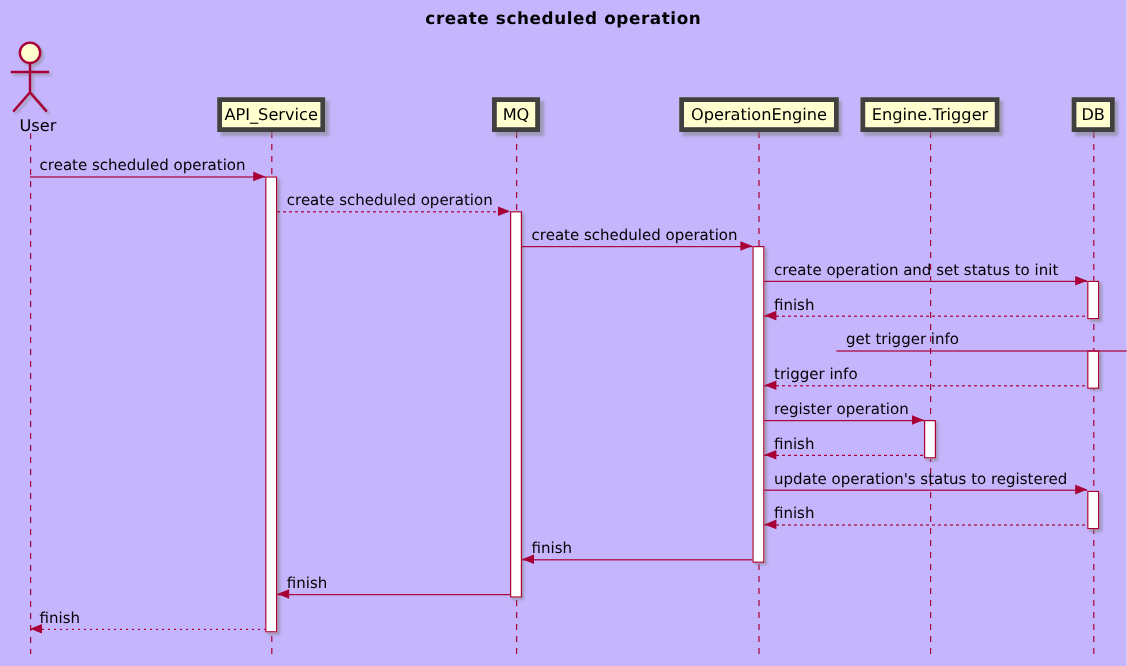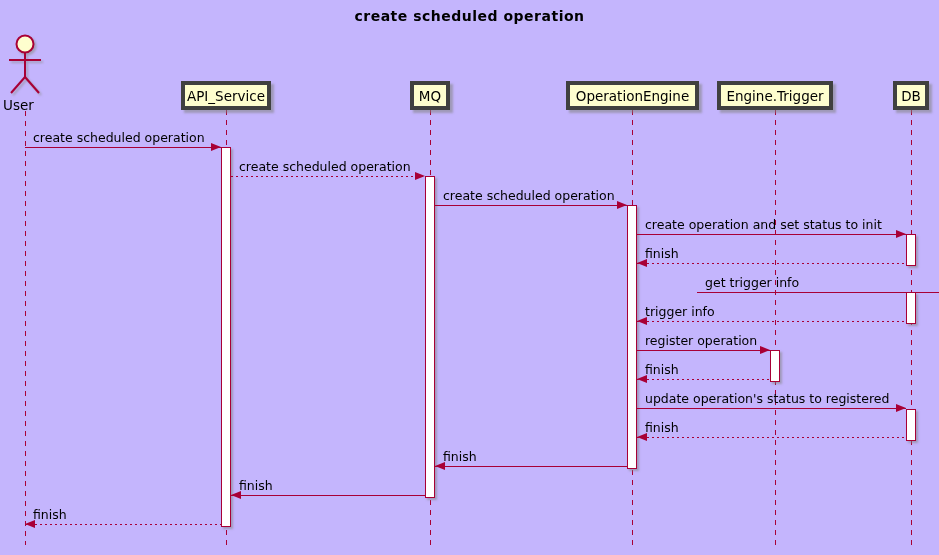--- a/index.html
+++ b/index.html
@@ -33,21 +33,21 @@
     font-size:12.5px;white-space:nowrap;color:#000;
   }
   .msg-line{position:absolute;left:0;right:0;top:17px;height:1px;}
   .msg-line.solid{background:#A80036;}
   .msg-line.dotted{background:repeating-linear-gradient(to right,#A80036 0 2px,transparent 2px 5px);}
   .head{position:absolute;top:13px;width:0;height:0;border-top:4px solid transparent;border-bottom:4px solid transparent;}
   .head.right{right:0;border-left:10px solid #A80036;}
   .head.left{left:0;border-right:10px solid #A80036;}
   .actor{position:absolute;left:3px;top:33px;width:44px;}
   .actor svg{display:block;margin:0 auto;filter:drop-shadow(2px 2px 1px rgba(140,140,140,.6));}
-  .actor-label{text-align:left;font-size:13.5px;margin-top:2px;white-space:nowrap;}
+  .actor-label{text-align:right;font-size:13.5px;margin-top:2px;white-space:nowrap;}
 </style>
 </head>
 <body>
 
 <div id="canvas">
 
   <div class="title">create scheduled operation</div>
 
   <div class="lifeline" style="left:25px;top:111px;height:434px;"></div>
   <div class="lifeline" style="left:226px;top:110px;height:435px;"></div>

